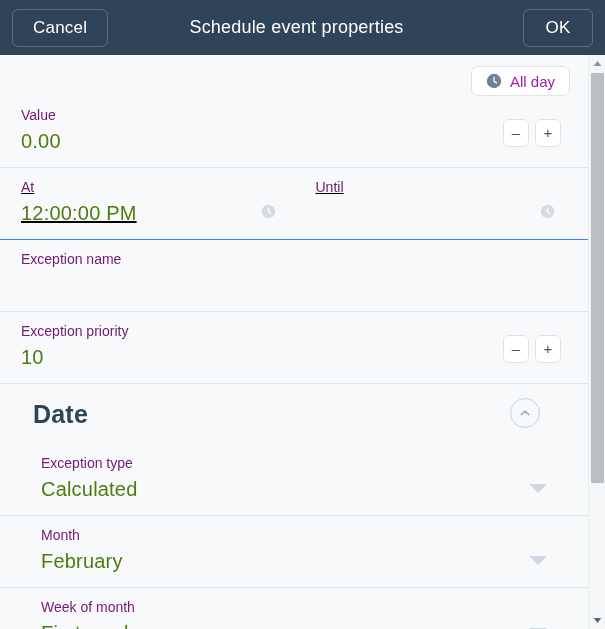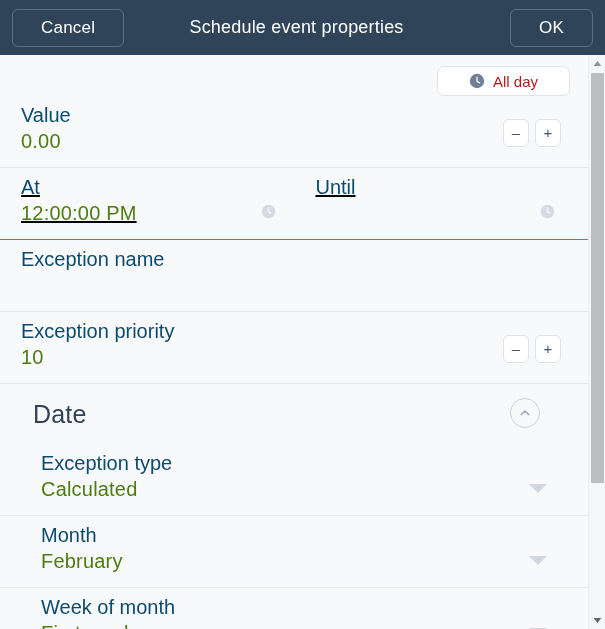--- a/index.html
+++ b/index.html
@@ -19,21 +19,21 @@
     background: #2f4458;
     display: flex; align-items: center; justify-content: space-between;
     padding: 0 12px;
   }
   .tb-btn {
     min-width: 62px; height: 38px;
     border: 1px solid #5c6f83; border-radius: 6px;
     background: transparent; color: #ffffff;
     font-size: 17px; font-family: "Liberation Sans", sans-serif;
     display: flex; align-items: center; justify-content: center;
-    padding: 0 28px; cursor: pointer; letter-spacing: .2px;
+    padding: 0 20px; cursor: pointer; letter-spacing: .2px;
   }
   .tb-btn.ok { min-width: 70px; }
   .tb-title {
     position: absolute; left: 0; right: 12px; text-align: center;
     color: #ffffff; font-size: 18px; pointer-events: none; letter-spacing: .2px;
   }
 
   
   .body-area {
     position: absolute; top: 55px; left: 0;
@@ -44,34 +44,34 @@
 
   
   .allday-row {
     display: flex; justify-content: flex-end;
     padding: 11px 18px 0 0;
   }
   .allday-btn {
     display: flex; align-items: center; gap: 8px;
     background: #ffffff;
     border: 1px solid #dfe4e9; border-radius: 7px;
-    height: 30px; padding: 0 31px;
-    color: #b91c1c; font-size: 15px; cursor: pointer;
+    height: 30px; padding: 0 14px;
+    color: #a21caf; font-size: 15px; cursor: pointer;
   }
   .clock-ico { width: 16px; height: 16px; display: block; }
 
   
   .field {
     position: relative;
     padding: 11px 18px 0 21px;
     border-bottom: 1px solid #e2e7ec;
     height: 72px;
   }
   .field.indent { padding-left: 41px; padding-right: 41px; border-bottom-color: #e2e7ec; }
-  .f-label { font-size: 20px; color: #0c4a6e; line-height: 17px; }
+  .f-label { font-size: 14px; color: #701a75; line-height: 17px; }
   .f-value { font-size: 20px; color: #4d7c0f; line-height: 30px; margin-top: 2px; letter-spacing: .2px; }
 
   
   .stepper { position: absolute; right: 27px; top: 23px; display: flex; gap: 6px; }
   .step-btn {
     width: 26px; height: 28px;
     background: #ffffff; border: 1px solid #dde3e9; border-radius: 6px;
     color: #44566c; font-size: 15px; line-height: 26px; text-align: center;
     cursor: pointer; font-family: "Liberation Sans", sans-serif;
   }
@@ -83,21 +83,21 @@
   .inline-clock { position: absolute; right: 18px; top: 36px; width: 15px; height: 15px; }
   .row2 .col-right .inline-clock { right: 33px; }
 
   
   .section-hdr {
     position: relative;
     height: 60px;
     padding: 0 18px 0 33px;
     display: flex; align-items: center;
   }
-  .section-title { font-size: 25px; font-weight: normal; color: #2f4458; letter-spacing: .2px; }
+  .section-title { font-size: 25px; font-weight: bold; color: #2f4458; letter-spacing: .2px; }
   .collapse-btn {
     position: absolute; right: 48px; top: 14px;
     width: 30px; height: 30px; border: 1px solid #c9d2db; border-radius: 50%;
     background: transparent; cursor: pointer;
     display: flex; align-items: center; justify-content: center;
   }
 
   
   .sel-arrow { position: absolute; right: 41px; top: 40px; width: 0; height: 0;
     border-left: 9px solid transparent; border-right: 9px solid transparent;

